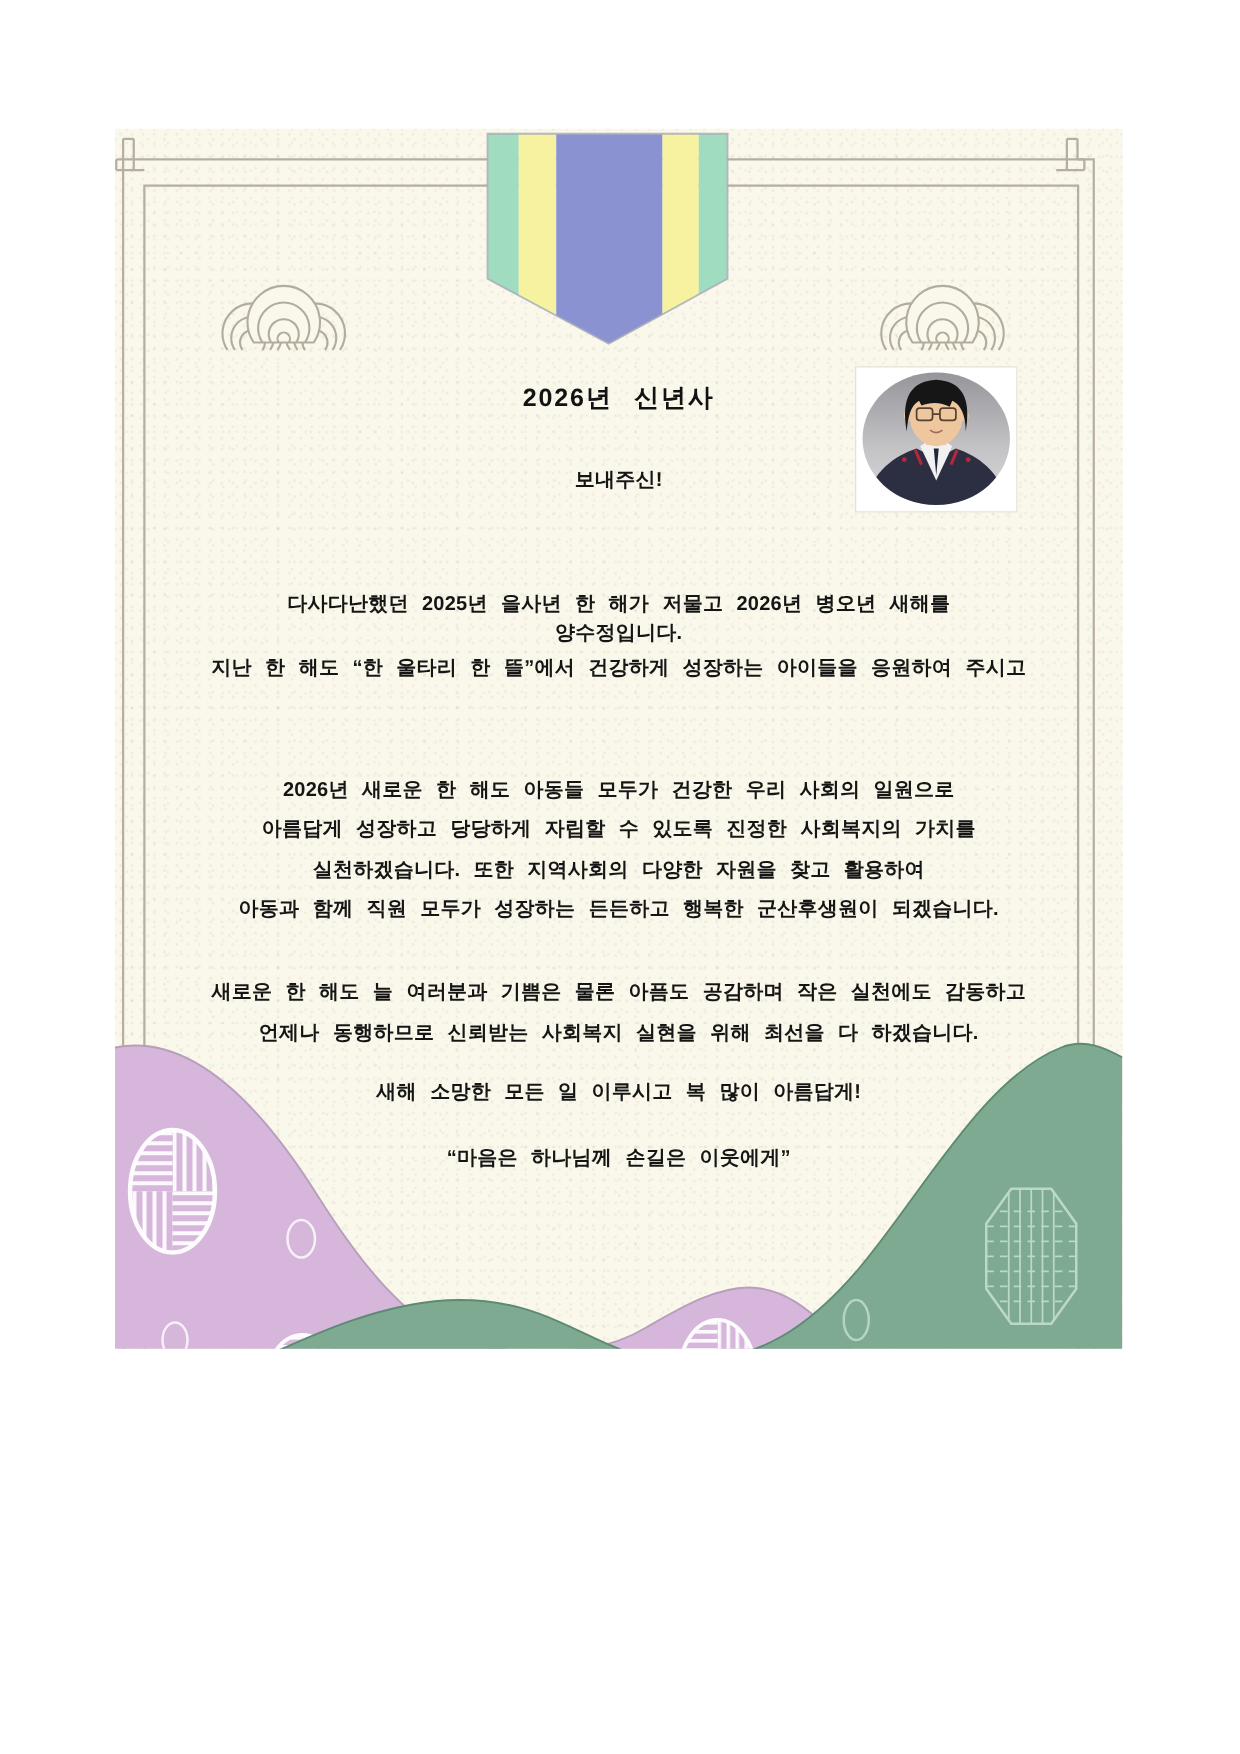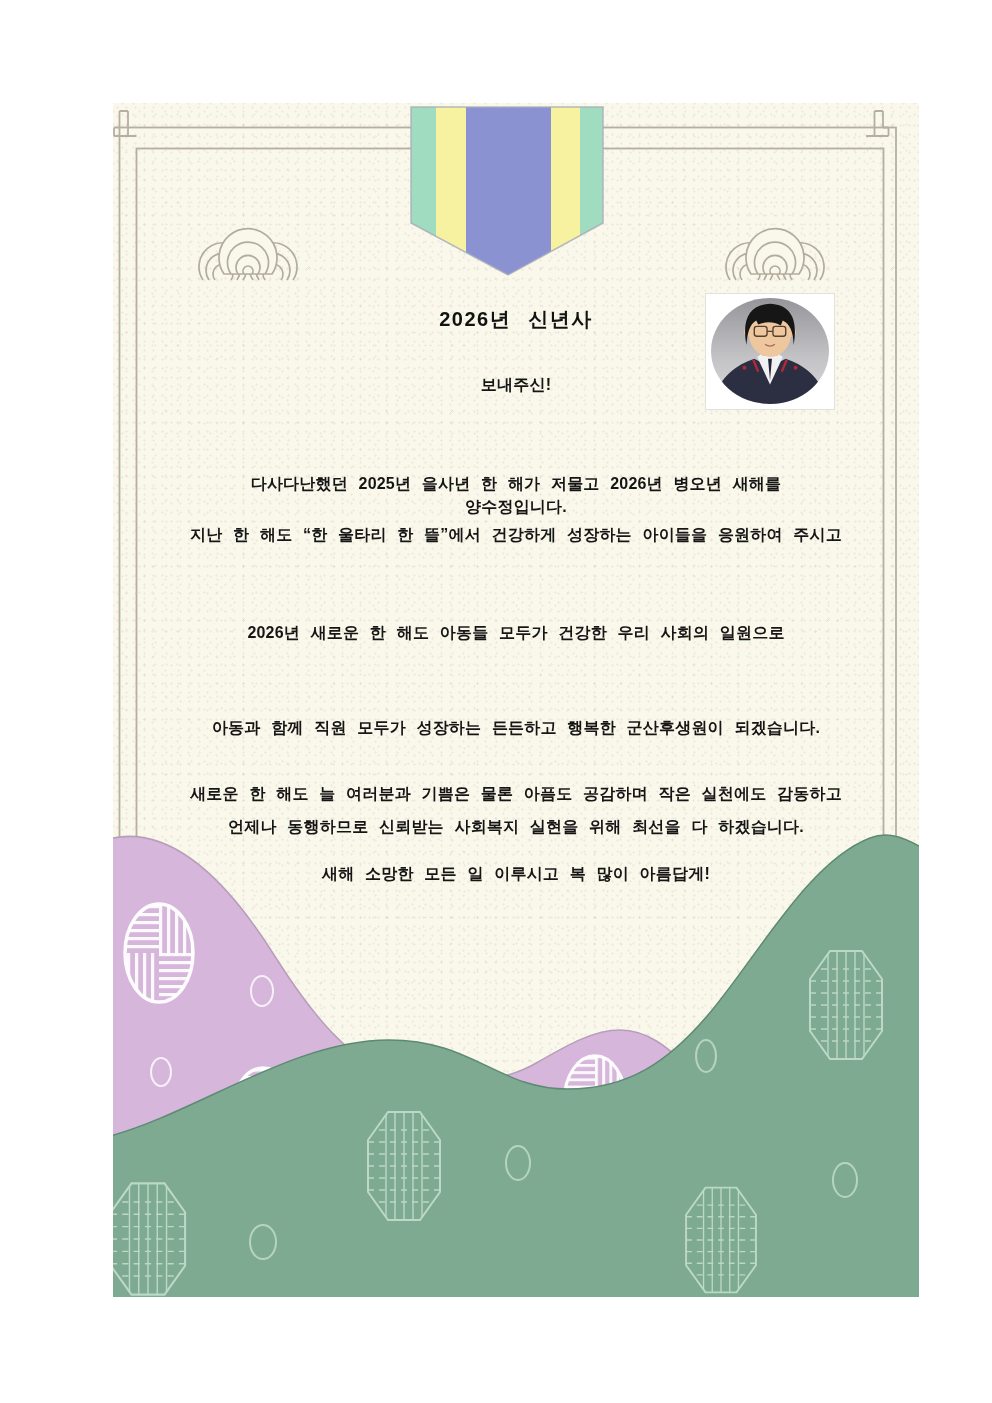--- a/index.html
+++ b/index.html
@@ -1,18 +1,18 @@
 <!DOCTYPE html>
 <html><head>
 <meta charset="utf-8">
 <style>
   * { margin:0; padding:0; box-sizing:border-box; }
   html,body { width:992px; height:1403px; background:#ffffff; font-family:"Liberation Sans", sans-serif; }
   .doc {
-    position:absolute; left:113px; top:103px; width:806px; height:1194px;
+    position:absolute; left:92px; top:103px; width:806px; height:976px;
     background-color:#faf8ea;
     background-image:
       radial-gradient(rgba(214,120,165,0.13) 1px, transparent 1.3px),
       radial-gradient(rgba(110,180,140,0.12) 1px, transparent 1.3px),
       radial-gradient(rgba(120,140,205,0.10) 1px, transparent 1.3px);
     background-size: 9px 9px, 11px 11px, 13px 13px;
     background-position: 0 0, 4px 6px, 7px 2px;
     overflow:hidden;
   }
   .layer { position:absolute; left:0; top:0; width:806px; height:1194px; }
@@ -153,24 +153,27 @@
     <path d="M298,4 H490 V120 L395,172 L298,120 Z" fill="none" stroke-width="1.5" opacity="0.85" stroke="#a9abb8"></path>
   </svg>
 
   <div class="title">2026년 신년사</div>
 
   <div class="line" style="top:266px">보내주신!</div>
   <div class="line" style="top:365px">다사다난했던 2025년 을사년 한 해가 저물고 2026년 병오년 새해를</div>
   <div class="line" style="top:388px">양수정입니다.</div>
   <div class="line" style="top:416px">지난 한 해도 “한 울타리 한 뜰”에서 건강하게 성장하는 아이들을 응원하여 주시고</div>
   <div class="line" style="top:514px">2026년 새로운 한 해도 아동들 모두가 건강한 우리 사회의 일원으로</div>
+  <div class="line" style="top:545px">아름답게 성장하고 당당하게 자립할 수 있도록 진정한 사회복지의 가치를</div>
+  <div class="line" style="top:578px">실천하겠습니다. 또한 지역사회의 다양한 자원을 찾고 활용하여</div>
   <div class="line" style="top:609px">아동과 함께 직원 모두가 성장하는 든든하고 행복한 군산후생원이 되겠습니다.</div>
   <div class="line" style="top:675px">새로운 한 해도 늘 여러분과 기쁨은 물론 아픔도 공감하며 작은 실천에도 감동하고</div>
   <div class="line" style="top:708px">언제나 동행하므로 신뢰받는 사회복지 실현을 위해 최선을 다 하겠습니다.</div>
   <div class="line" style="top:755px">새해 소망한 모든 일 이루시고 복 많이 아름답게!</div>
+  <div class="line" style="top:808px">“마음은 하나님께 손길은 이웃에게”</div>
 
   <div class="photo-frame">
     <svg width="128" height="115" viewBox="0 0 130 117">
       <defs>
         <linearGradient id="pbg" x1="0" y1="0" x2="0" y2="1">
           <stop offset="0" stop-color="#95959a"></stop>
           <stop offset="0.55" stop-color="#c2c2c5"></stop>
           <stop offset="1" stop-color="#dadadc"></stop>
         </linearGradient>
         <clipPath id="pclip">

